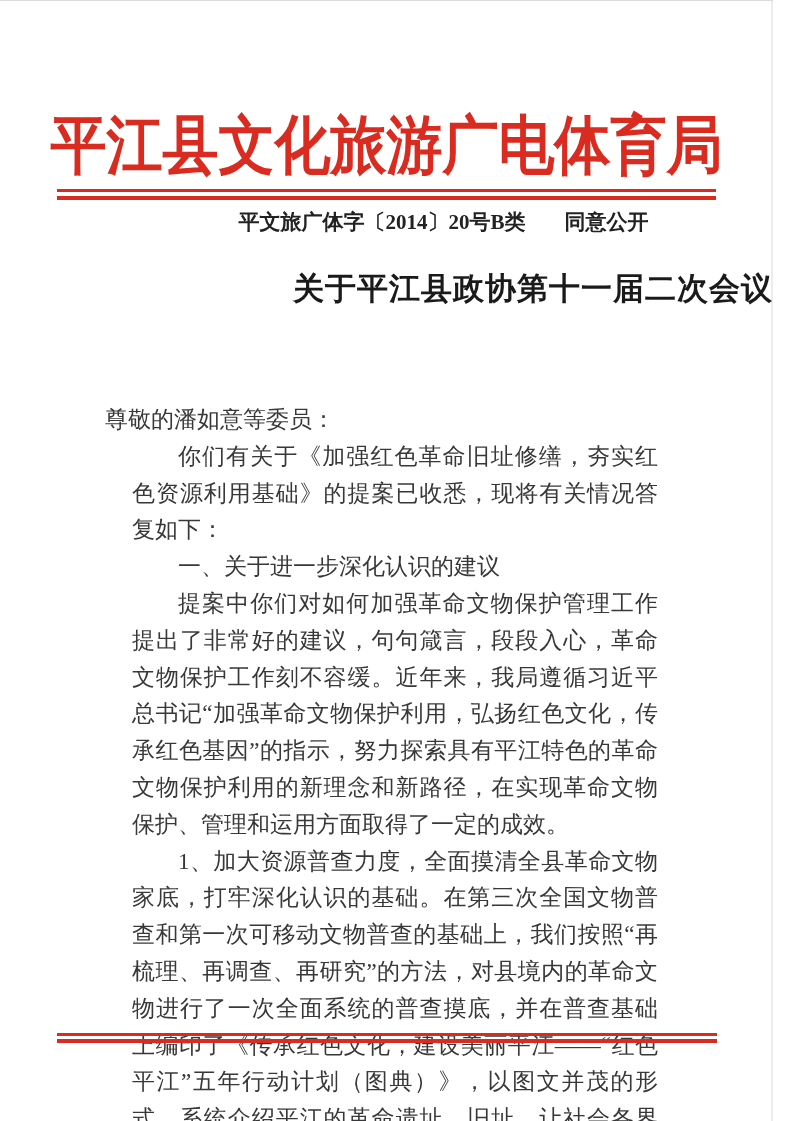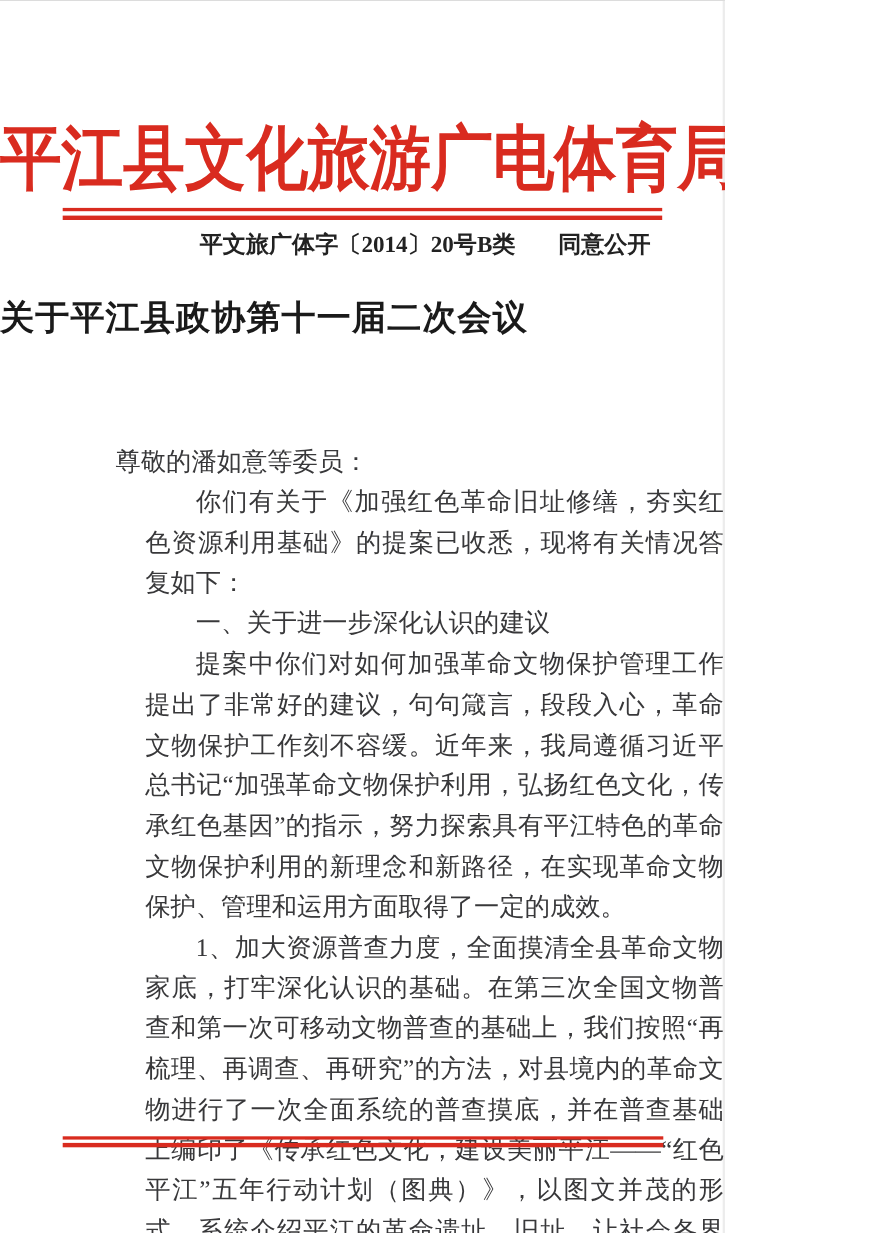--- a/index.html
+++ b/index.html
@@ -2,21 +2,21 @@
 <html style="--accent: #d92b1f; --title-color: #1a1a1a; --body-color: #38383a;"><head>
 <meta charset="utf-8">
 <style>
   html, body {
     margin: 0;
     padding: 0;
     background: #ffffff;
   }
   .page {
     position: relative;
-    width: 659px;
+    width: 773px;
     height: 1121px;
     background: #ffffff;
     overflow: hidden;
     font-family: "Liberation Serif", "DejaVu Serif", serif;
     box-shadow: inset 0 1px 0 #dcdcdc, inset -2px 0 0 #ececec;
   }
 
   
   .masthead {
     position: absolute;
@@ -60,21 +60,21 @@
     white-space: nowrap;
   }
   .doc-line .publicity { margin-left: 1.6em; }
 
   
   .doc-title {
     position: absolute;
     top: 268px;
     left: 0;
     right: 0;
-    text-align: left;
+    text-align: right;
     color: var(--title-color, #1a1a1a);
     font-size: 31px;
     font-weight: bold;
     line-height: 42px;
     letter-spacing: 1px;
   }
 
   
   .doc-body {
     position: absolute;

